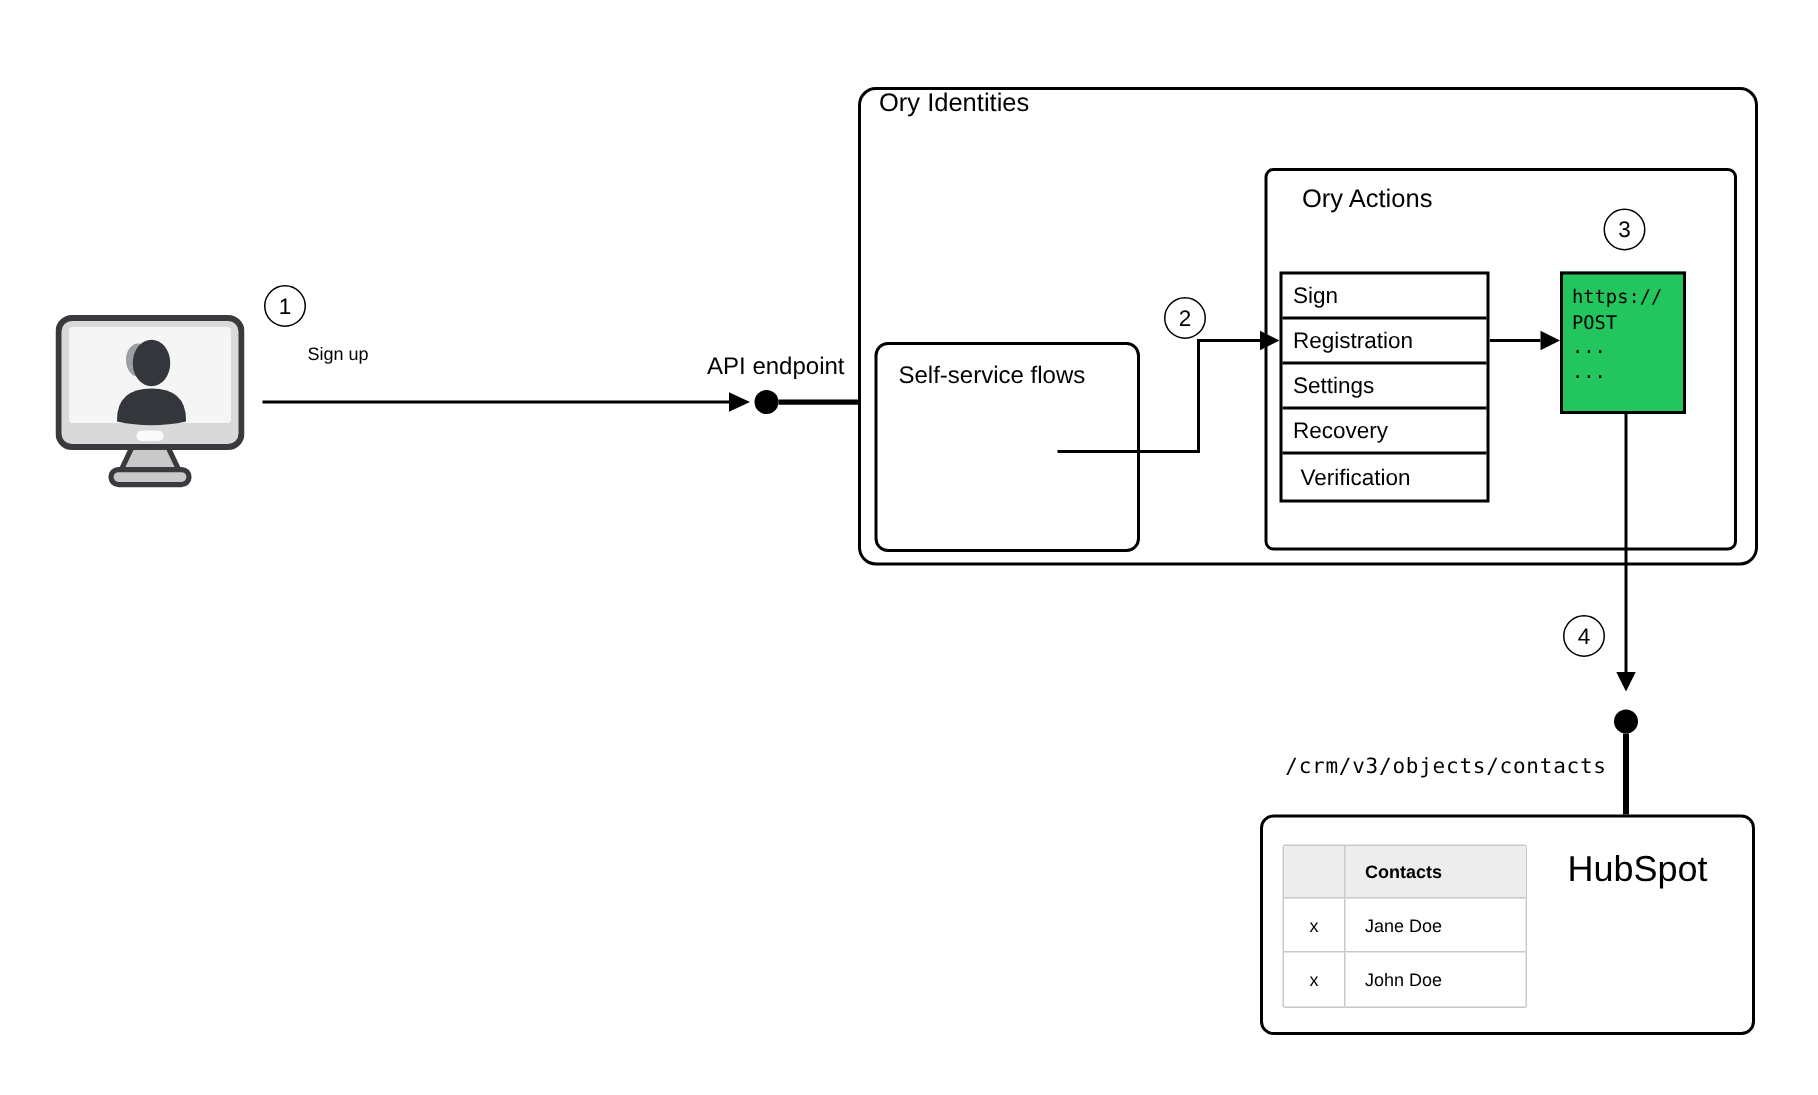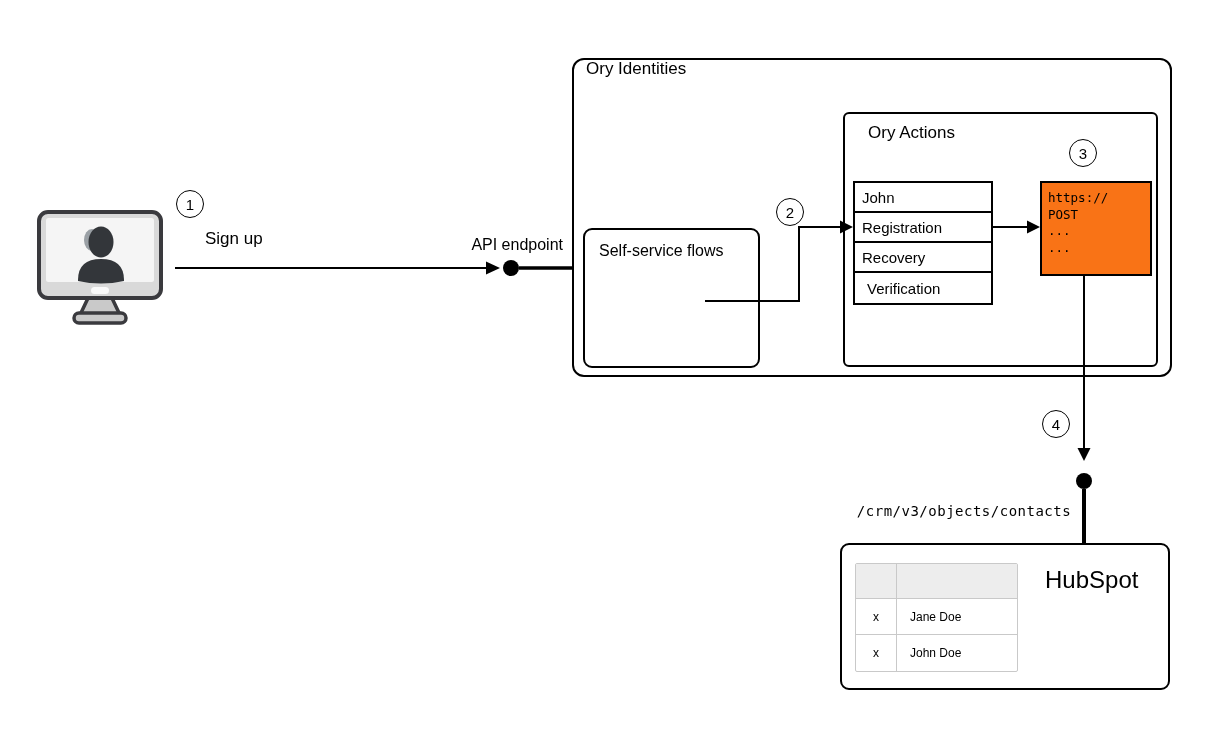--- a/index.html
+++ b/index.html
@@ -16,21 +16,21 @@
 
   .connectors {
     position: absolute;
     left: 0; top: 0;
     width: 1212px; height: 730px;
     z-index: 1;
   }
 
   
   .lbl { position: absolute; white-space: nowrap; z-index: 3; }
-  .lbl-signup      { left: 205px;  top: 229px; font-size: 17px; }
+  .lbl-signup      { left: 205px;  top: 229px; font-size: 12px; }
   .lbl-endpoint    { left: 453px;  top: 236px; width: 110px; font-size: 16px; text-align: right; }
   .lbl-ory-id      { left: 586px;  top: 59px;  font-size: 17px; }
   .lbl-ory-actions { left: 868px;  top: 123px; font-size: 17px; }
   .lbl-hubspot     { left: 1045px; top: 566px; font-size: 24px; }
   .lbl-path        { left: 851px;  top: 503px; width: 226px; font-size: 14px; text-align: center;
                      font-family: "DejaVu Sans Mono", monospace; letter-spacing: 0.5px; }
 
   
   .box { position: absolute; background: transparent; z-index: 2; }
   .box-ory-identities { left: 572px; top: 58px;  width: 600px; height: 319px;
@@ -44,22 +44,22 @@
                         border: 2.5px solid #000; border-radius: 9px; }
 
   
   .flow-table { position: absolute; left: 853px; top: 181px; width: 140px;
                 border: 2px solid #000; background: #fff; z-index: 3; }
   .flow-row { height: 30px; border-bottom: 2px solid #000;
               display: flex; align-items: center; padding-left: 7px; font-size: 15px; }
   .flow-row:last-child { border-bottom: none; padding-left: 12px; }
 
   
-  .code-box { position: absolute; left: 1040px; top: 181px; width: 112px; height: 95px;
-              border: 2.5px solid #000; background: #f97316; z-index: 3;
+  .code-box { position: absolute; left: 1040px; top: 181px; width: 84px; height: 95px;
+              border: 2.5px solid #000; background: #22c55e; z-index: 3;
               padding: 7px 0 0 6px;
               font-family: "DejaVu Sans Mono", monospace; font-size: 12.5px; line-height: 16.5px; }
 
   
   .contacts-table { position: absolute; left: 855px; top: 563px; width: 163px;
                     border: 1px solid #c9c9c9; border-radius: 2px; background: #fff; z-index: 3;
                     font-size: 12px; }
   .ct-row { display: flex; height: 36px; border-bottom: 1px solid #c9c9c9; }
   .ct-row:last-child { border-bottom: none; }
   .ct-row.ct-header { height: 35px; background: #ededed; font-weight: bold; }
@@ -135,39 +135,41 @@
   <div class="lbl lbl-ory-id">Ory Identities</div>
 
   <div class="box box-self-service">
     <div class="box-title">Self-service flows</div>
   </div>
 
   <div class="box box-ory-actions"></div>
   <div class="lbl lbl-ory-actions">Ory Actions</div>
 
   <div class="flow-table">
-    <div class="flow-row">John</div>
+    <div class="flow-row">Sign</div>
     <div class="flow-row">Registration</div>
+    <div class="flow-row">Settings</div>
     <div class="flow-row">Recovery</div>
     <div class="flow-row">Verification</div>
   </div>
 
   <div class="code-box">
     <div>https://</div>
     <div>POST</div>
     <div>...</div>
     <div>...</div>
   </div>
 
   <div class="box box-hubspot"></div>
   <div class="lbl lbl-hubspot">HubSpot</div>
 
   <div class="contacts-table">
     <div class="ct-row ct-header">
       <div class="ct-c1"></div>
+      <div class="ct-c2">Contacts</div>
     </div>
     <div class="ct-row">
       <div class="ct-c1">x</div>
       <div class="ct-c2">Jane Doe</div>
     </div>
     <div class="ct-row">
       <div class="ct-c1">x</div>
       <div class="ct-c2">John Doe</div>
     </div>
   </div>

